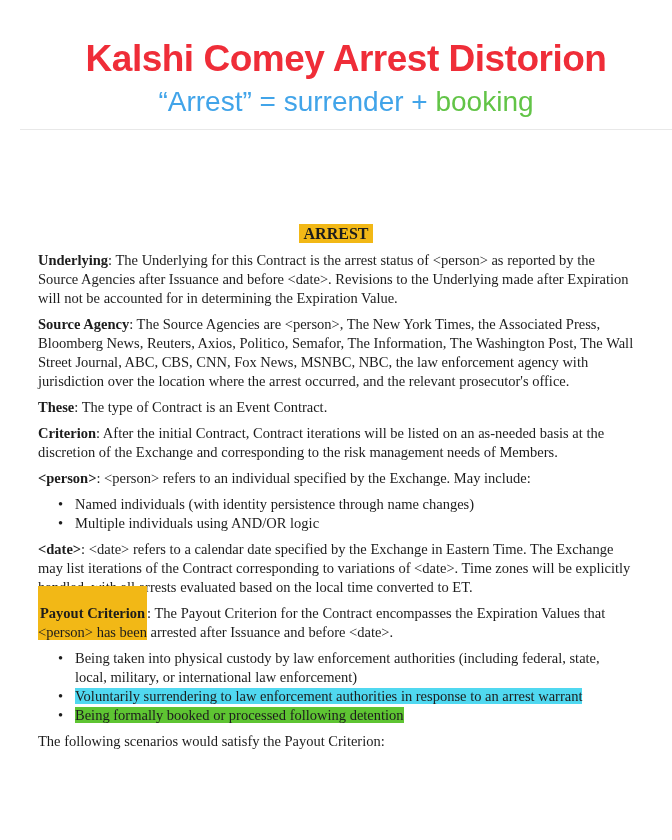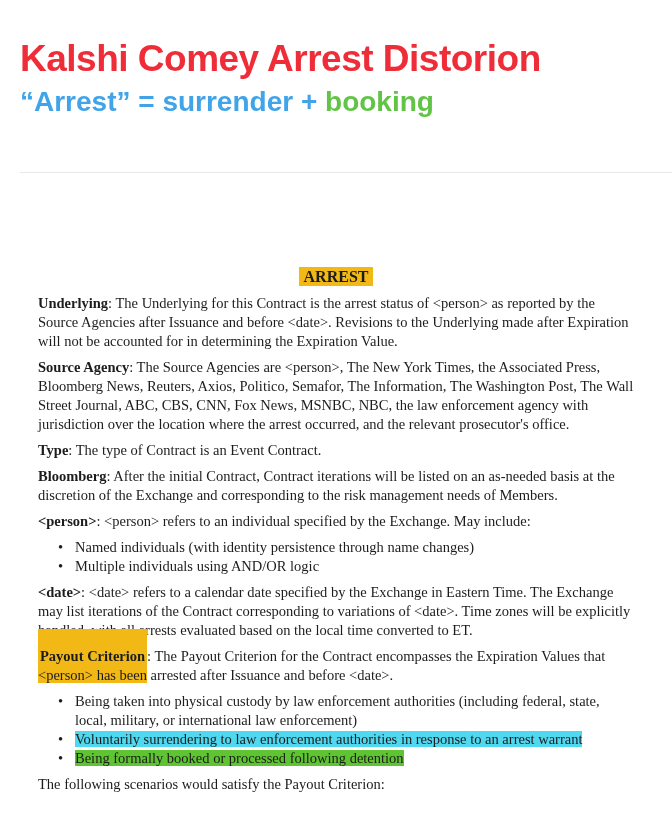--- a/index.html
+++ b/index.html
@@ -6,37 +6,37 @@
   html, body { background: #ffffff; }
   body {
     width: 672px;
     height: 840px;
     overflow: hidden;
     font-family: "Liberation Serif", serif;
     color: #1c1c1c;
     position: relative;
   }
   .header {
-    height: 173px;
-    text-align: left;
+    height: 130px;
+    text-align: center;
     padding-top: 39px;
     border-bottom: 1px solid var(--divider, #e8e8e8);
     margin-left: 20px;
   }
   .title {
     font-family: "Liberation Sans", sans-serif;
     font-weight: 700;
     font-size: 37px;
     letter-spacing: -0.5px;
     color: var(--title-red, #ef2d38);
     line-height: 1.1;
   }
   .subtitle {
     font-family: "Liberation Sans", sans-serif;
-    font-weight: 700;
+    font-weight: 400;
     font-size: 28px;
     margin-top: 7px;
     line-height: 1.1;
   }
   .subtitle .seg-blue  { color: var(--subtitle-blue, #41a4e9); }
   .subtitle .seg-green { color: var(--subtitle-green, #62c447); }
 
   .doc {
     padding: 94px 38px 0 38px;
     font-size: 14.5px;
@@ -77,23 +77,23 @@
 
   <div class="heading-row">
     <span class="doc-heading">ARREST</span>
   </div>
 
 
   <p><span class="lbl">Underlying</span><span>: The Underlying for this Contract is the arrest status of &lt;person&gt; as reported by the Source Agencies after Issuance and before &lt;date&gt;. Revisions to the Underlying made after Expiration will not be accounted for in determining the Expiration Value.</span></p>
 
   <p><span class="lbl">Source Agency</span><span>: The Source Agencies are &lt;person&gt;, The New York Times, the Associated Press, Bloomberg News, Reuters, Axios, Politico, Semafor, The Information, The Washington Post, The Wall Street Journal, ABC, CBS, CNN, Fox News, MSNBC, NBC, the law enforcement agency with jurisdiction over the location where the arrest occurred, and the relevant prosecutor's office.</span></p>
 
-  <p><span class="lbl">Type</span><span>: The type of Contract is an Event Contract.</span></p>
+  <p><span class="lbl">These</span><span>: The type of Contract is an Event Contract.</span></p>
 
-  <p><span class="lbl">Bloomberg</span><span>: After the initial Contract, Contract iterations will be listed on an as-needed basis at the discretion of the Exchange and corresponding to the risk management needs of Members.</span></p>
+  <p><span class="lbl">Criterion</span><span>: After the initial Contract, Contract iterations will be listed on an as-needed basis at the discretion of the Exchange and corresponding to the risk management needs of Members.</span></p>
 
   <p><span class="lbl">&lt;person&gt;</span><span>: &lt;person&gt; refers to an individual specified by the Exchange. May include:</span></p>
 
   <ul class="bullets">
     <li>Named individuals (with identity persistence through name changes)</li>
     <li>Multiple individuals using AND/OR logic</li>
   </ul>
 
   <p><span class="lbl">&lt;date&gt;</span><span>: &lt;date&gt; refers to a calendar date specified by the Exchange in Eastern Time. The Exchange may list iterations of the Contract corresponding to variations of &lt;date&gt;. Time zones will be explicitly handled, with all arrests evaluated based on the local time converted to ET.</span></p>
 

